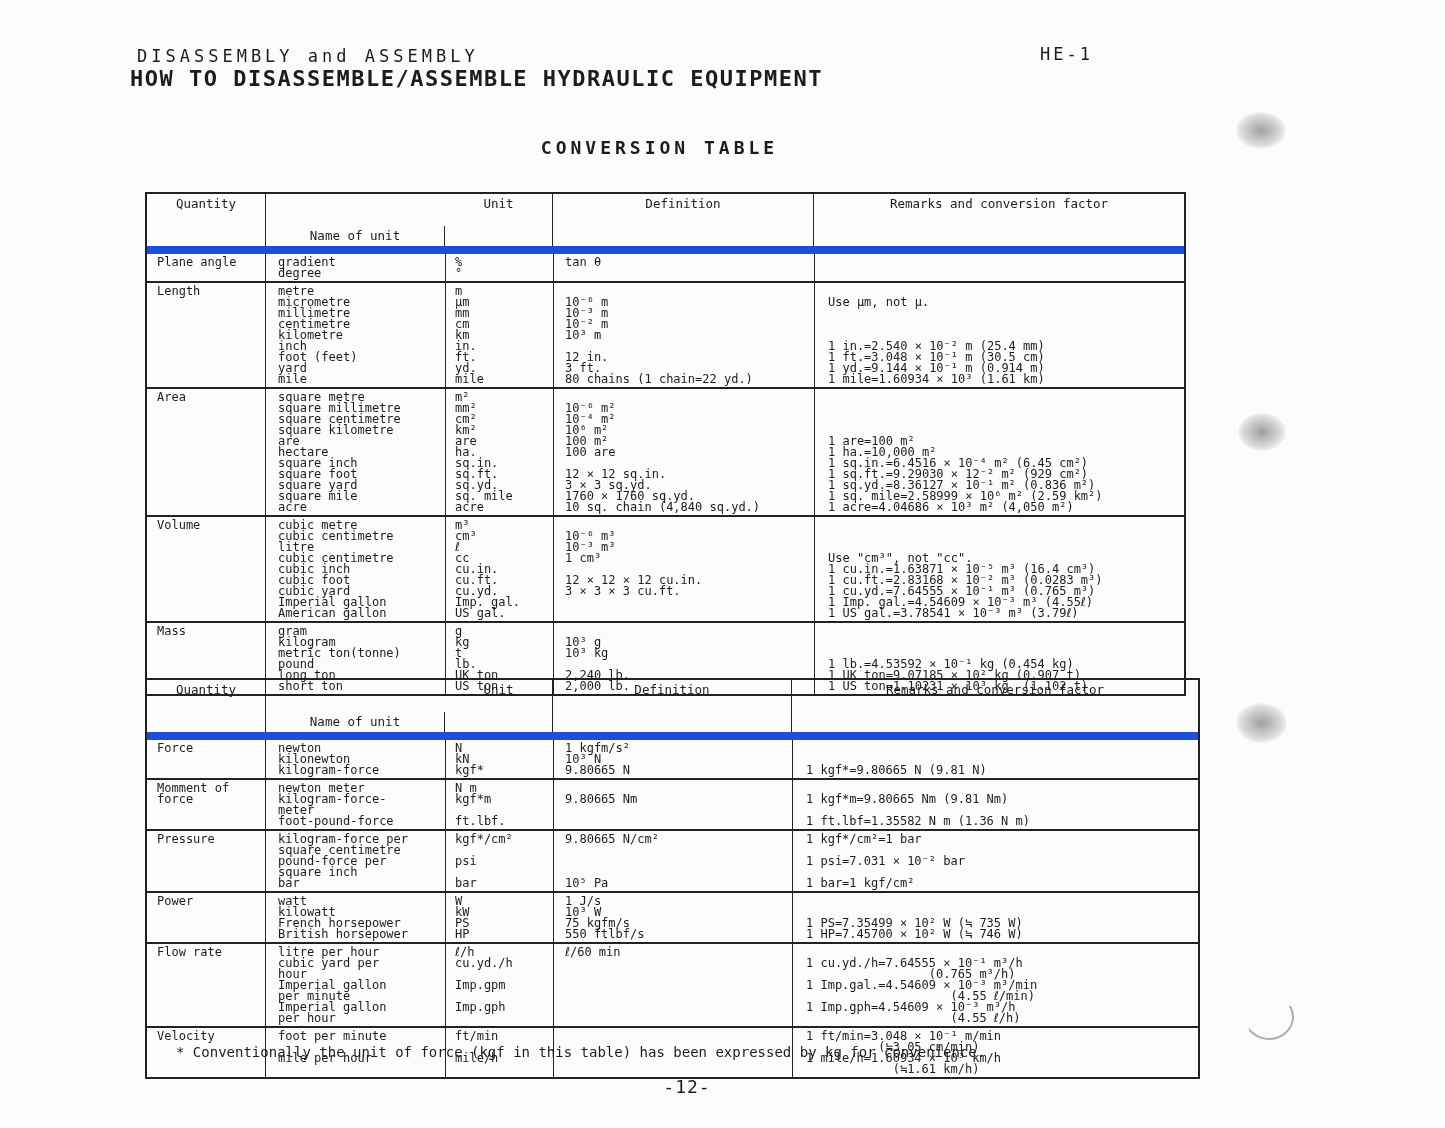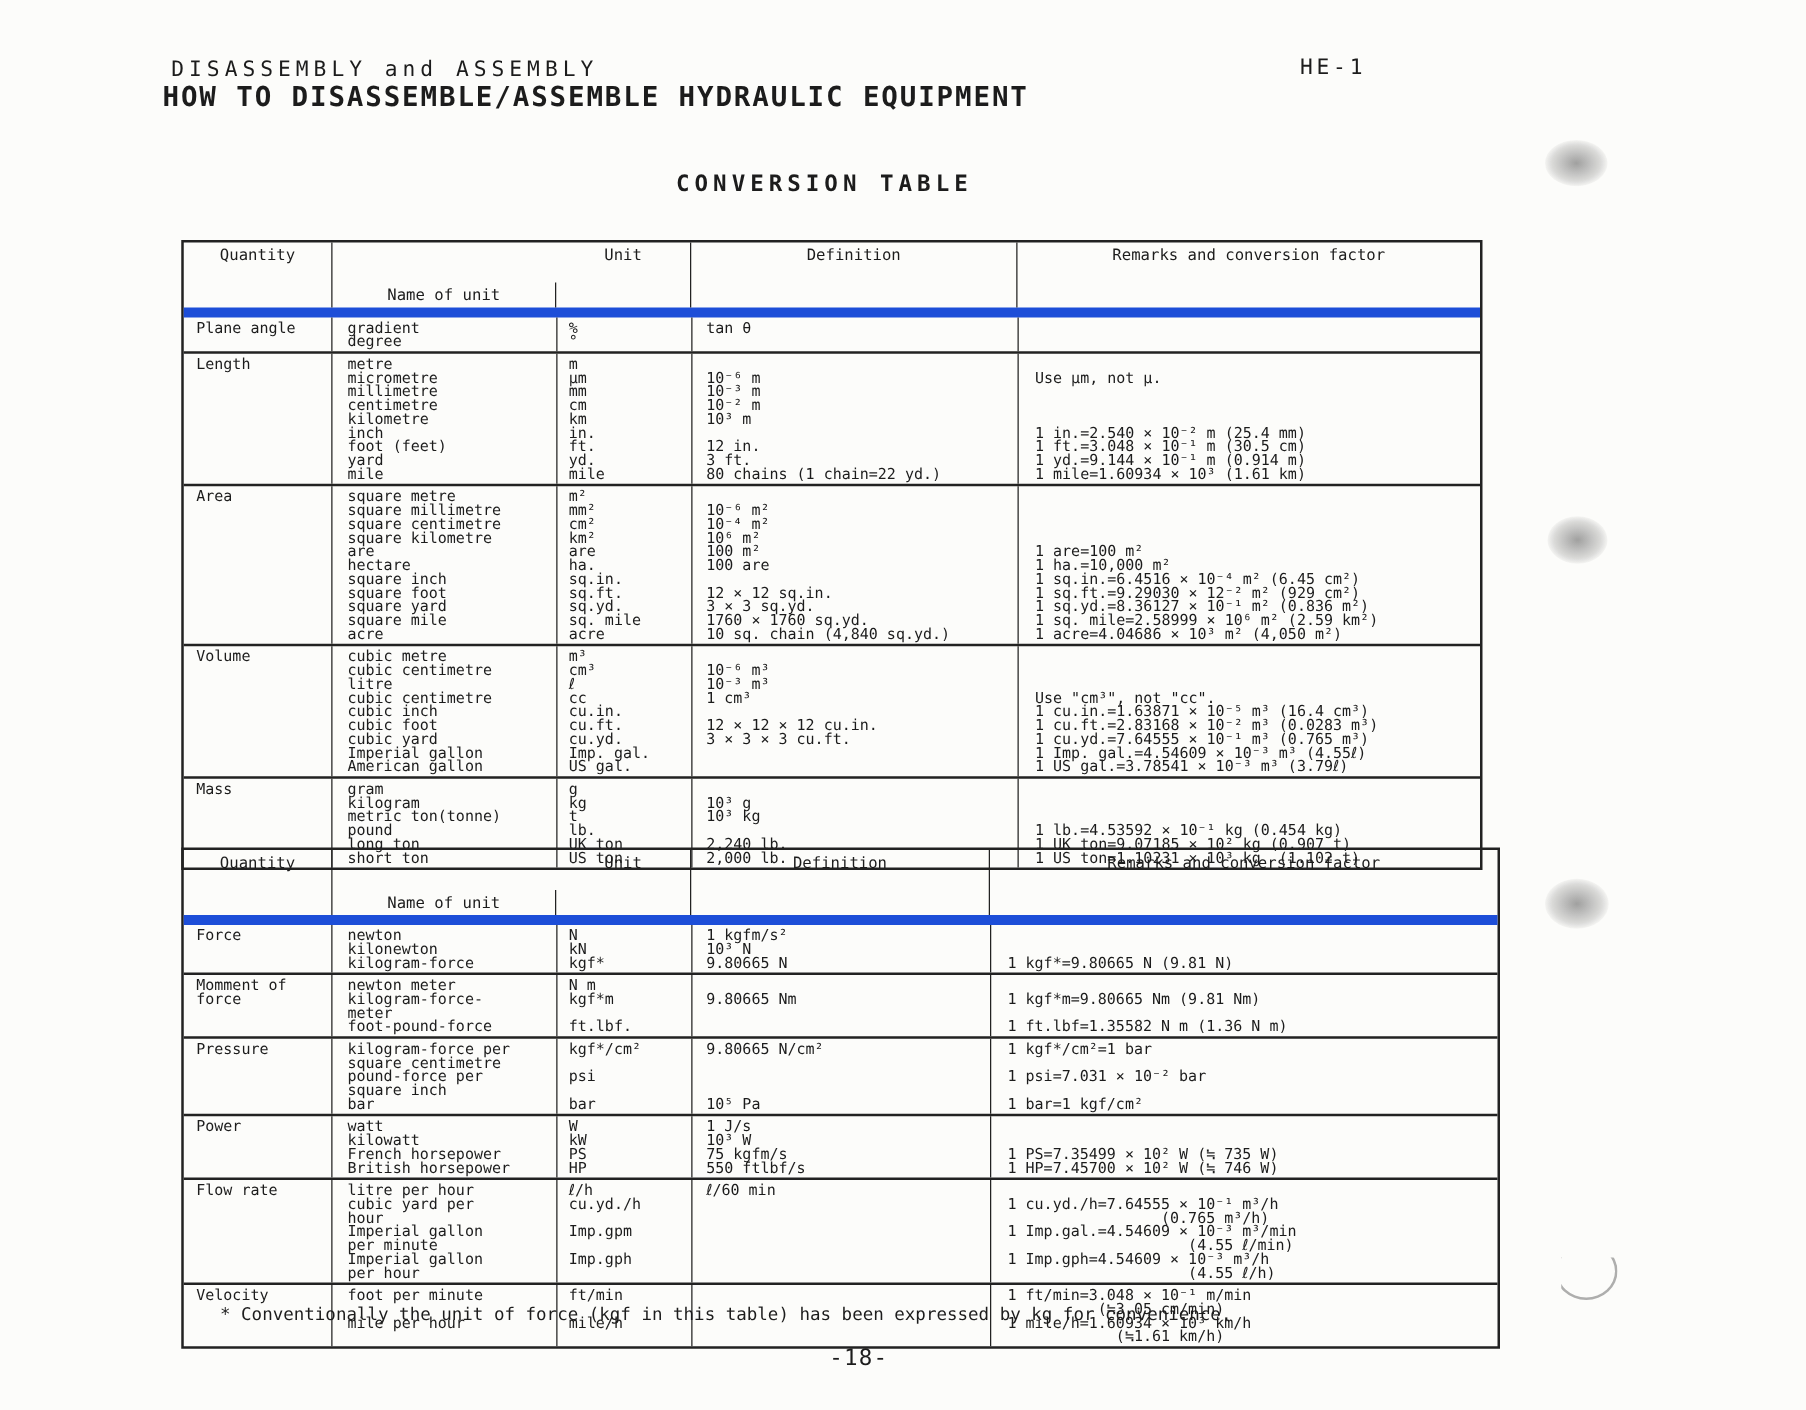--- a/index.html
+++ b/index.html
@@ -512,18 +512,18 @@
           <div class="cell c-unit">mile/h</div>
           <div class="cell c-def"></div>
           <div class="cell c-remark">1 mile/h=1.60934 × 10³ km/h
             (≒1.61 km/h)</div>
         </div>
       </div>
     </div>
   </div>
 
 <div class="footnote">* Conventionally the unit of force (kgf in this table) has been expressed by kg for convenience.</div>
-<div class="pageno">-18-</div>
+<div class="pageno">-12-</div>
 
 <div class="artifact smudge a1"></div>
 <div class="artifact smudge a2"></div>
 <div class="artifact smudge a3"></div>
 <div class="artifact a4"></div>
 
 </body></html>

